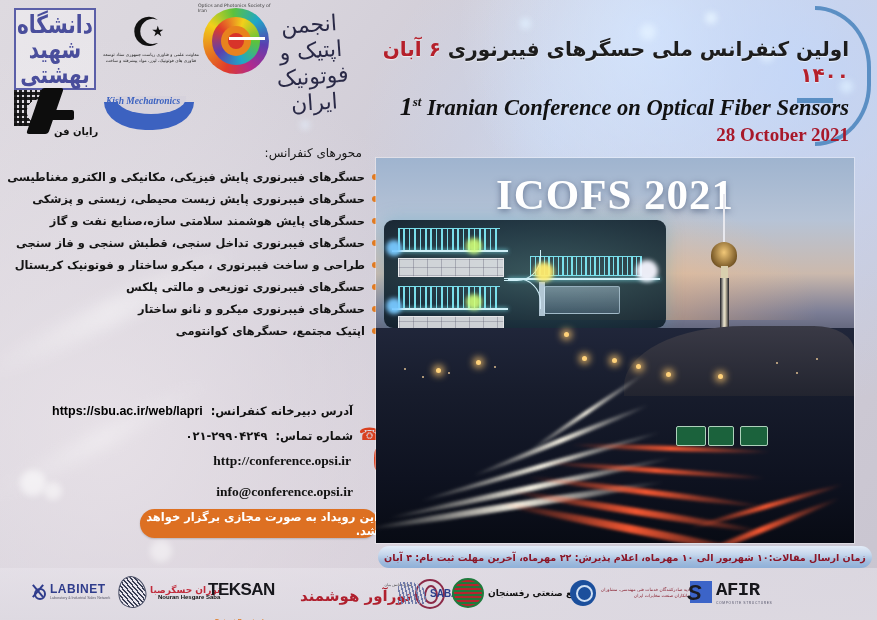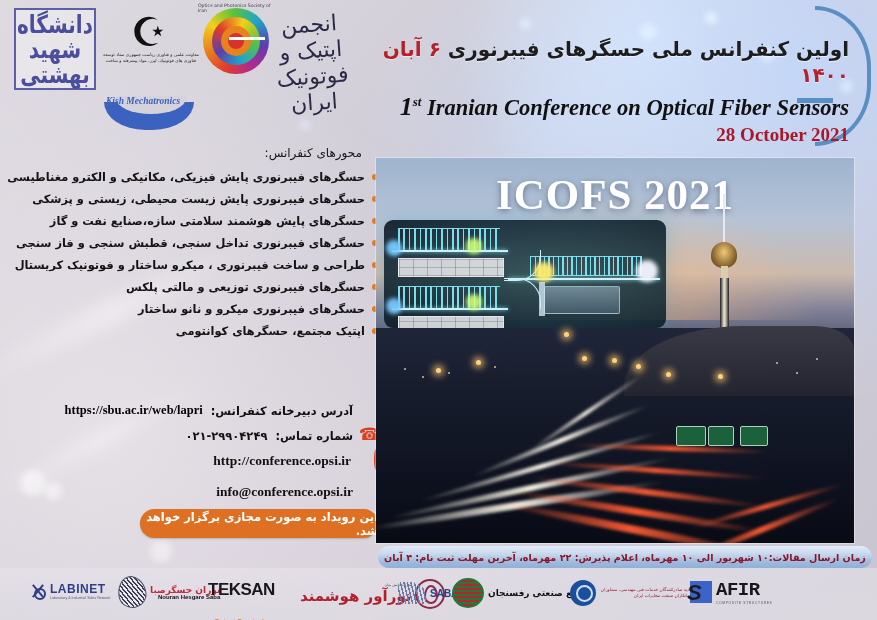--- a/index.html
+++ b/index.html
@@ -98,21 +98,21 @@
   .topic-text{font-size:11.4px;font-weight:bold;color:#141414;line-height:15px;
     font-family:"DejaVu Sans",sans-serif;}
 
   
   .contact{position:absolute;left:30px;top:398px;width:350px;direction:rtl;}
   .c-row{display:flex;align-items:center;justify-content:flex-start;gap:8px;height:25px;}
   .c-ico{width:19px;height:19px;flex:0 0 auto;position:relative;}
   .c-txt{font-size:11.5px;color:#111;font-weight:bold;direction:rtl;
     font-family:"DejaVu Sans",sans-serif;}
   .c-txt.ltr{direction:ltr;font-family:"Liberation Serif",serif;font-size:13.5px;text-align:right;}
-  .c-mix{font-family:Liberation Serif, serif;font-size:12.5px;font-weight:bold;}
+  .c-mix{font-family:Liberation Sans, sans-serif;font-size:12.5px;font-weight:bold;}
 
   .pin{width:15px;height:19px;background:#d9401f;margin:0 auto;
     border-radius:50% 50% 50% 50%/60% 60% 40% 40%;position:relative;
     clip-path:polygon(50% 100%,8% 48%,0 30%,6% 10%,25% 0,75% 0,94% 10%,100% 30%,92% 48%);}
   .pin::after{content:"";position:absolute;left:4.2px;top:4.2px;width:6.6px;height:6.6px;
     border-radius:50%;background:#fff;}
   .phone{width:17px;height:17px;color:#d9401f;font-size:17px;line-height:17px;text-align:center;}
   .globe{width:17px;height:17px;border:2px solid #d9401f;border-radius:50%;position:relative;}
   .globe::before{content:"";position:absolute;left:-2px;top:5.5px;width:17px;height:2px;background:#d9401f;}
   .globe::after{content:"";position:absolute;left:5.5px;top:-2px;width:2px;height:17px;background:#d9401f;
@@ -256,20 +256,26 @@
   <div class="bokeh" style="left:840px;top:80px;width:13px;height:13px;background:rgba(220,238,255,.8);"></div>
   <div class="bokeh" style="left:520px;top:18px;width:11px;height:11px;background:rgba(225,240,255,.8);"></div>
   <div class="bokeh" style="left:300px;top:120px;width:10px;height:10px;background:rgba(230,240,255,.6);"></div>
 
   <div class="logo-strip-top">
 
     <div class="sbu-logo">
       <div class="txt">دانشگاه شهید بهشتی</div>
     </div>
 
+    <div class="rayanfan">
+      <div class="rf-dots"></div>
+      <div class="rf-slash"></div>
+      <div class="rf-bar"></div>
+      <div class="rf-name">رایان فن</div>
+    </div>
 
     <div class="iran-emblem">
       <div class="em">☪</div>
     </div>
     <div class="iso-cap">معاونت علمی و فناوری ریاست جمهوری
 ستاد توسعه فناوری های فوتونیک، لیزر، مواد پیشرفته و ساخت</div>
 
     <div class="opsi-logo">
       <div class="ring1"></div>
       <div class="ring2"></div>

